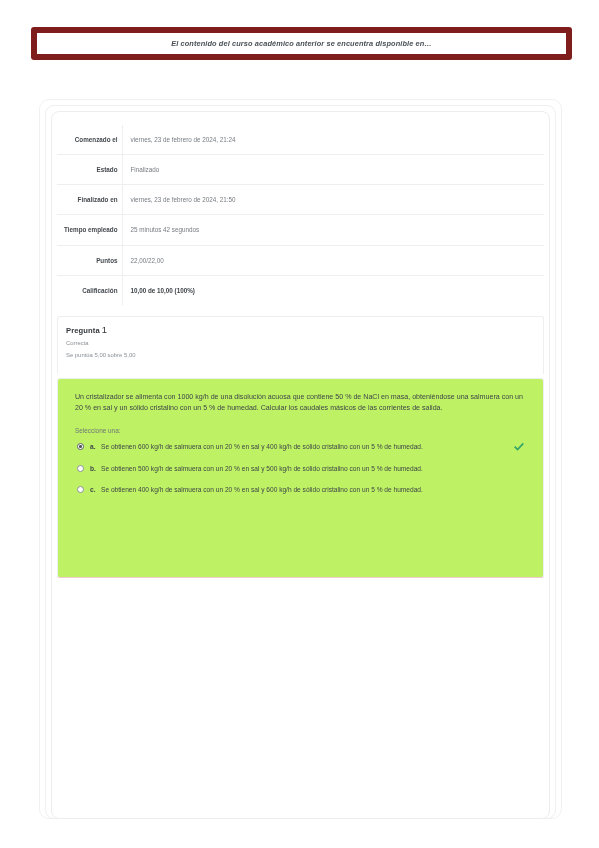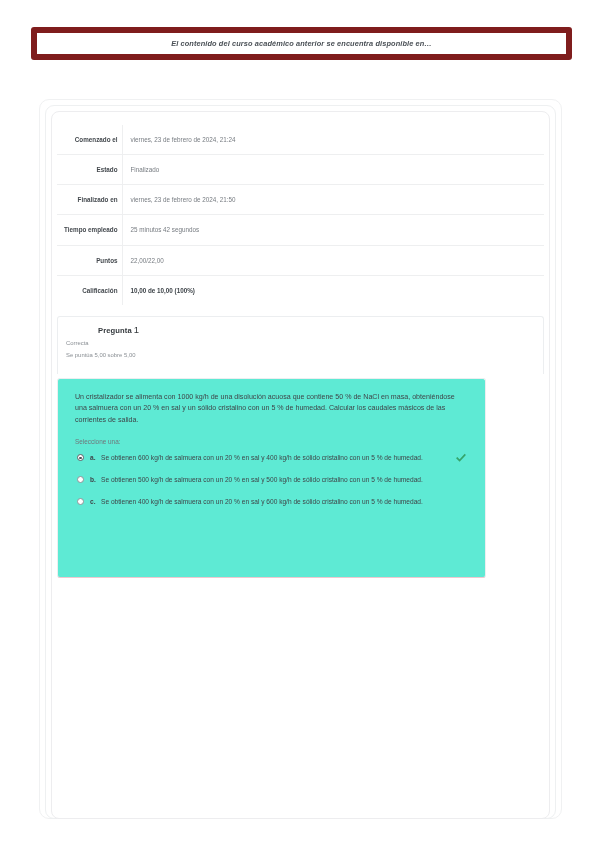--- a/index.html
+++ b/index.html
@@ -118,21 +118,20 @@
     border-bottom: none;
     border-radius: 3px 3px 0 0;
     padding: 7px 8px 6px 8px;
   }
   .q-title {
     font-size: 7.6px;
     font-weight: bold;
     color: #33383c;
     letter-spacing: .1px;
     margin-bottom: 5px;
-    margin-left: 32px;
   }
   .q-title .qnum {
     font-size: 9.5px;
     font-weight: normal;
     margin-left: 2px;
   }
   .q-state {
     font-size: 5.9px;
     color: #8a8f94;
     margin-bottom: 6px;
@@ -140,23 +139,23 @@
   .q-points {
     font-size: 5.9px;
     color: #8a8f94;
   }
 
   
   .q-body {
     position: absolute;
     left: 57px;
     top: 378px;
-    width: 429px;
+    width: 487px;
     height: 200px;
-    background: #5eead4;
+    background: #bef264;
     border: 1px solid #eceef0;
     border-bottom: 1px solid #f0c8cf;
     border-radius: 3px;
     padding: 13px 17px 10px 17px;
   }
   .q-text {
     font-size: 7.1px;
     line-height: 1.62;
     color: #3f4549;
     margin: 0 0 12px 0;

